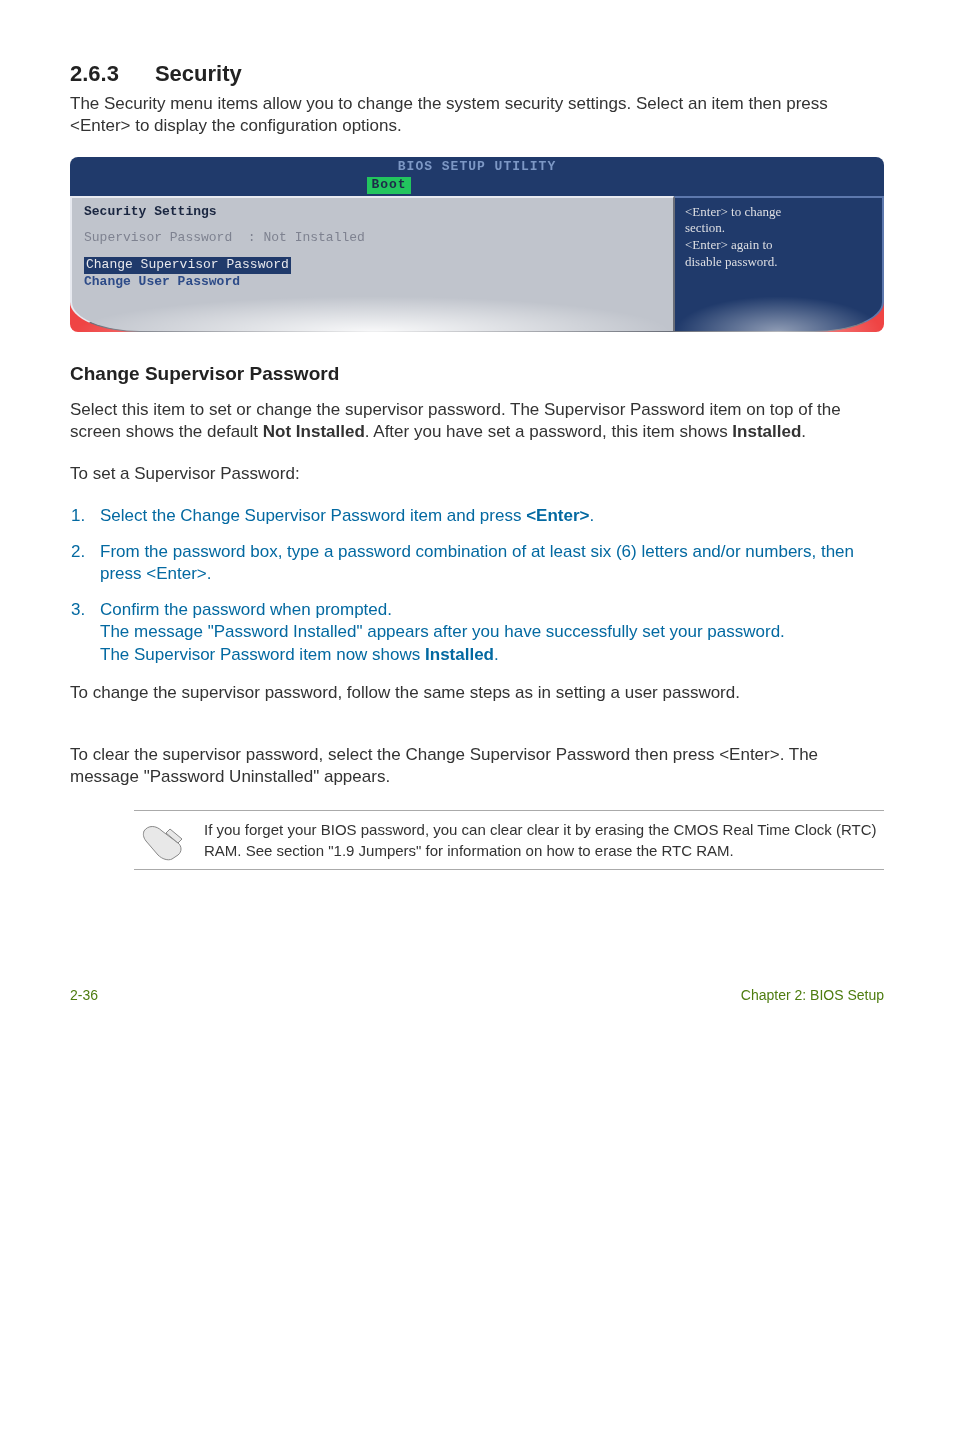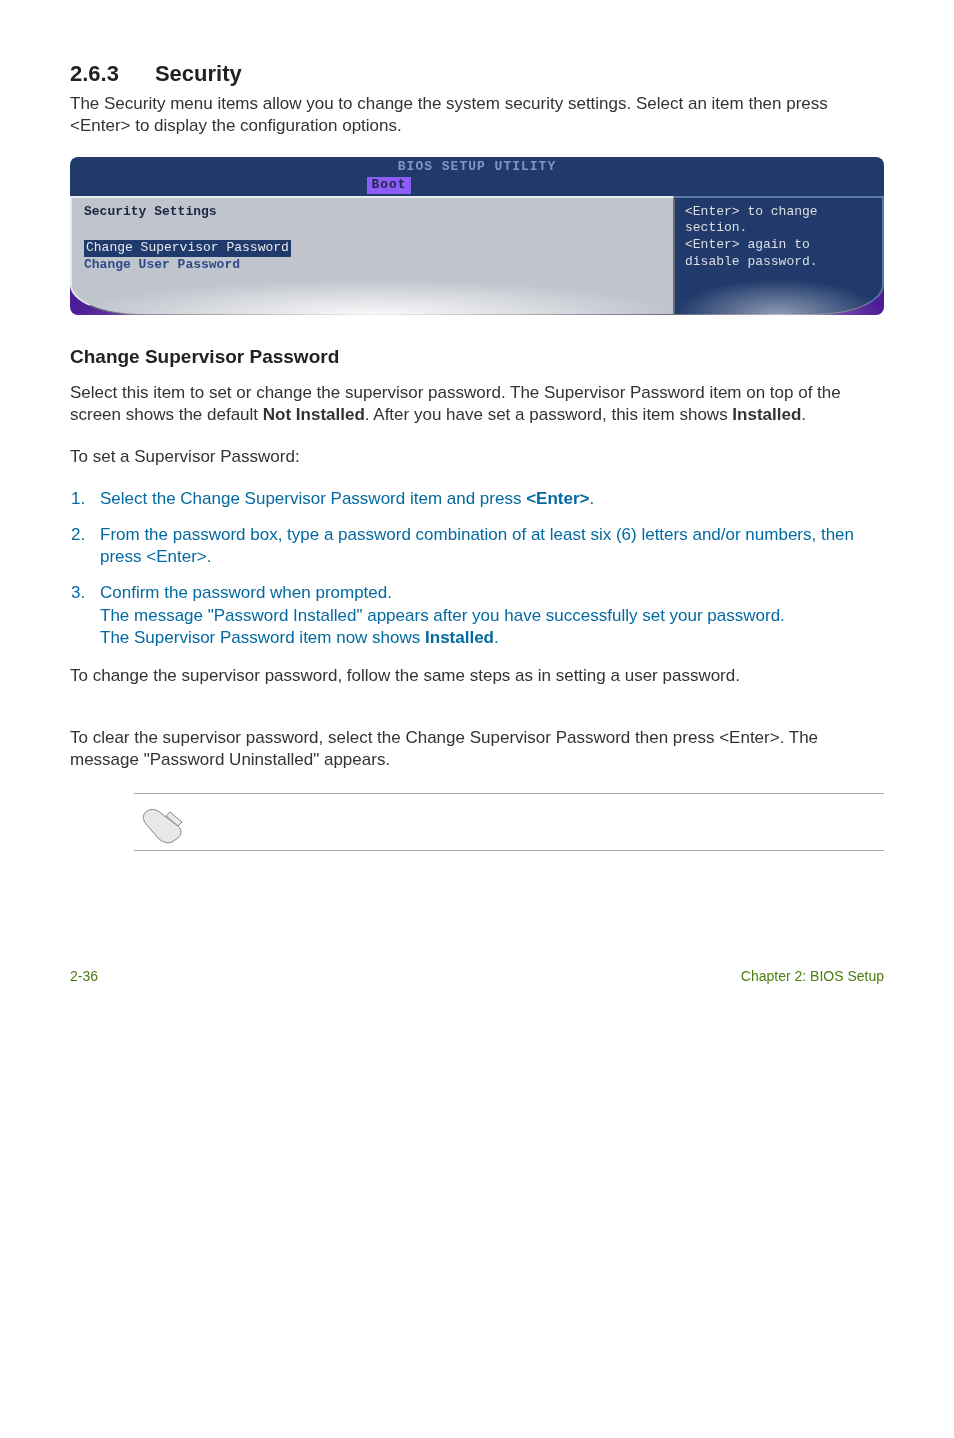--- a/index.html
+++ b/index.html
@@ -35,30 +35,30 @@
     padding: 2px 0;
     font-family: "Courier New", monospace;
     font-size: 13px;
     font-weight: bold;
     letter-spacing: 1px;
     position: relative;
   }
   .bios-header .title { color: #7d98c5; display:block; }
   .bios-header .tab {
     display: inline-block;
-    background: #8b5cf6;
+    background: #22c55e;
     color: #1e2a4a;
     padding: 0 4px;
     margin-top: 1px;
     position: relative;
     left: -88px;
   }
   .bios-body {
     display: flex;
-    background: #4c1d95;
+    background: #ef4444;
     font-family: "Courier New", monospace;
     font-size: 13px;
   }
   .bios-left {
     flex: 1;
     background: #c0c4cc;
     border: 1px solid #6a6e78;
     border-left: 2px solid #e8eaf0;
     border-top: 2px solid #e8eaf0;
     padding: 6px 12px 40px;
@@ -75,20 +75,21 @@
   .bios-right {
     width: 210px;
     background: #203a6b;
     color: #dedfe3;
     border: 1px solid #6a6e78;
     border-top: 2px solid #5d78ad;
     border-right: 2px solid #5d78ad;
     padding: 6px 10px;
     border-bottom-right-radius: 70px 30px;
     position: relative;
+    font-family: Liberation Serif, serif;
   }
   .bios-right::after {
     content: "";
     position: absolute;
     bottom: -1px; left: -1px; right: 0; height: 36px;
     background: radial-gradient(ellipse at bottom, rgba(255,255,255,0.5), rgba(32,58,107,0) 70%);
     pointer-events: none;
   }
   .sec-title { font-weight: bold; color: #1a2640; }
   .grey { color: #7e8290; }
@@ -146,20 +147,21 @@
 
 <div class="bios-panel">
   <div class="bios-header">
     <span class="title">BIOS SETUP UTILITY</span>
     <span class="tab">Boot</span>
   </div>
   <div class="bios-body">
     <div class="bios-left">
       <div class="bios-line sec-title">Security Settings</div>
       <div style="height:10px"></div>
+      <div class="bios-line grey"><span>Supervisor Password</span>  <span>: Not Installed</span></div>
       <div style="height:10px"></div>
       <div class="bios-line"><span class="sel">Change Supervisor Password</span></div>
       <div class="bios-line blue">Change User Password</div>
     </div>
     <div class="bios-right">
       <div class="bios-line">&lt;Enter&gt; to change</div>
       <div class="bios-line">section.</div>
       <div class="bios-line">&lt;Enter&gt; again to</div>
       <div class="bios-line">disable password.</div>
     </div>
@@ -188,18 +190,19 @@
 
 <p class="body-text">To change the supervisor password, follow the same steps as in setting a user password.</p>
 
 <p class="body-text" style="margin-top:40px">To clear the supervisor password, select the Change Supervisor Password then press &lt;Enter&gt;. The message "Password Uninstalled" appears.</p>
 
 <div class="note-block">
   <svg class="note-icon" viewBox="0 0 44 40">
     <path d="M2 10 C6 4 14 4 20 10 L36 22 C40 25 40 31 36 34 L30 38 C26 40 20 38 16 34 L4 20 C1 16 1 13 2 10 Z" fill="#e8e8e8" stroke="#888" stroke-width="1"></path>
     <path d="M28 8 L40 18 L36 22 L24 12 Z" fill="#e8e8e8" stroke="#888" stroke-width="1"></path>
   </svg>
+  <div class="note-text">If you forget your BIOS password, you can clear clear it by erasing the CMOS Real Time Clock (RTC) RAM. See section "1.9  Jumpers" for information on how to erase the RTC RAM.</div>
 </div>
 
 <div class="footer">
   <span>2-36</span>
   <span>Chapter 2: BIOS Setup</span>
 </div>
 
 </body></html>

